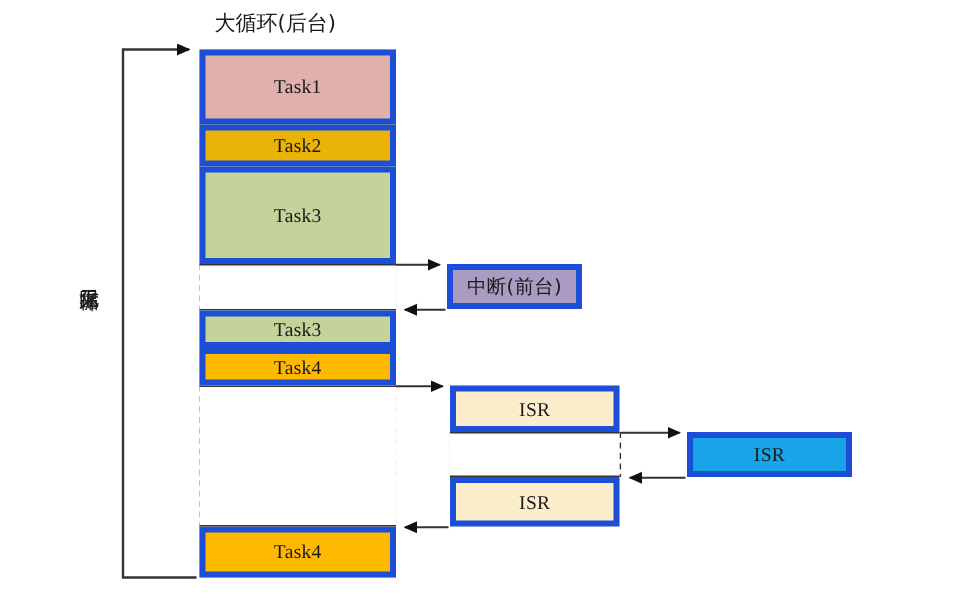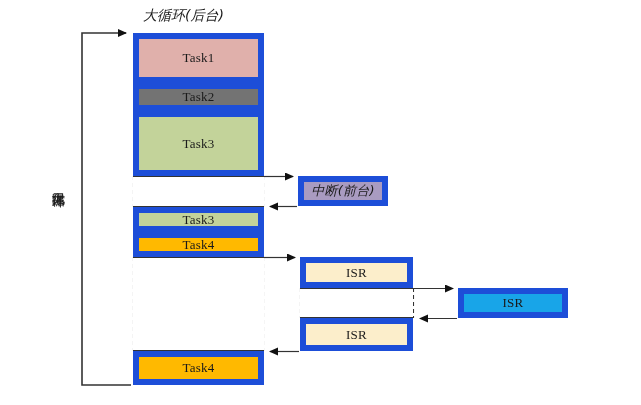--- a/index.html
+++ b/index.html
@@ -6,32 +6,32 @@
   body{
     width:641px;height:405px;
     font-family:"Liberation Serif","DejaVu Serif",serif;
     overflow:hidden;
     position:relative;
   }
   #stage{position:absolute;left:0;top:0;width:641px;height:405px;}
   .box{
     position:absolute;
     box-sizing:border-box;
-    border:6px solid #1d4ed8;
+    border:4px solid #1d4ed8;
     display:flex;align-items:center;justify-content:center;
     font-size:13px;color:#1a1a1a;
     letter-spacing:0.2px;
     white-space:nowrap;
   }
   .lbl{
     position:absolute;
     font-size:14px;color:#1a1a1a;
     white-space:nowrap;
   }
-  .lbl-cjk{font-family:"DejaVu Sans","Liberation Sans",sans-serif;font-size:14px;font-style:italic;}
+  .lbl-cjk{font-family:"DejaVu Sans","Liberation Sans",sans-serif;font-size:14px;}
   .vlbl{
     position:absolute;
     font-family:"DejaVu Sans","Liberation Sans",sans-serif;
     font-size:13px;color:#1a1a1a;
     writing-mode:vertical-rl;
     text-orientation:upright;
     letter-spacing:1px;
     white-space:nowrap;
   }
   svg{position:absolute;left:0;top:0;}
@@ -80,21 +80,21 @@
       <path d="M457,318.5 L420,318.5" marker-end="url(#arrL)"></path>
     </g>
   </svg>
 
   <div class="lbl lbl-cjk" style="left:143px;top:7px;">大循环(后台)</div>
 
   <div class="vlbl" style="left:49px;top:182px;">无限循环</div>
 
   <div class="box" style="left:133px;top:33px;width:131px;height:50px;background:#e0b0ab;">Task1</div>
 
-  <div class="box" style="left:133px;top:83px;width:131px;height:28px;background:#737373;">Task2</div>
+  <div class="box" style="left:133px;top:83px;width:131px;height:28px;background:#eab308;">Task2</div>
 
   <div class="box" style="left:133px;top:111px;width:131px;height:65px;background:#c3d39a;">Task3</div>
 
   <div class="box empty-box" style="left:133px;top:176px;width:131px;height:31px;border:none;border-top:1px solid #333;border-bottom:1px solid #333;"></div>
 
   <div class="box" style="left:133px;top:207px;width:131px;height:25px;background:#c3d39a;">Task3</div>
 
   <div class="box" style="left:133px;top:232px;width:131px;height:25px;background:#ffb900;">Task4</div>
 
   <div class="box empty-box" style="left:133px;top:257px;width:131px;height:94px;border:none;border-top:1px solid #333;border-bottom:1px solid #333;"></div>

